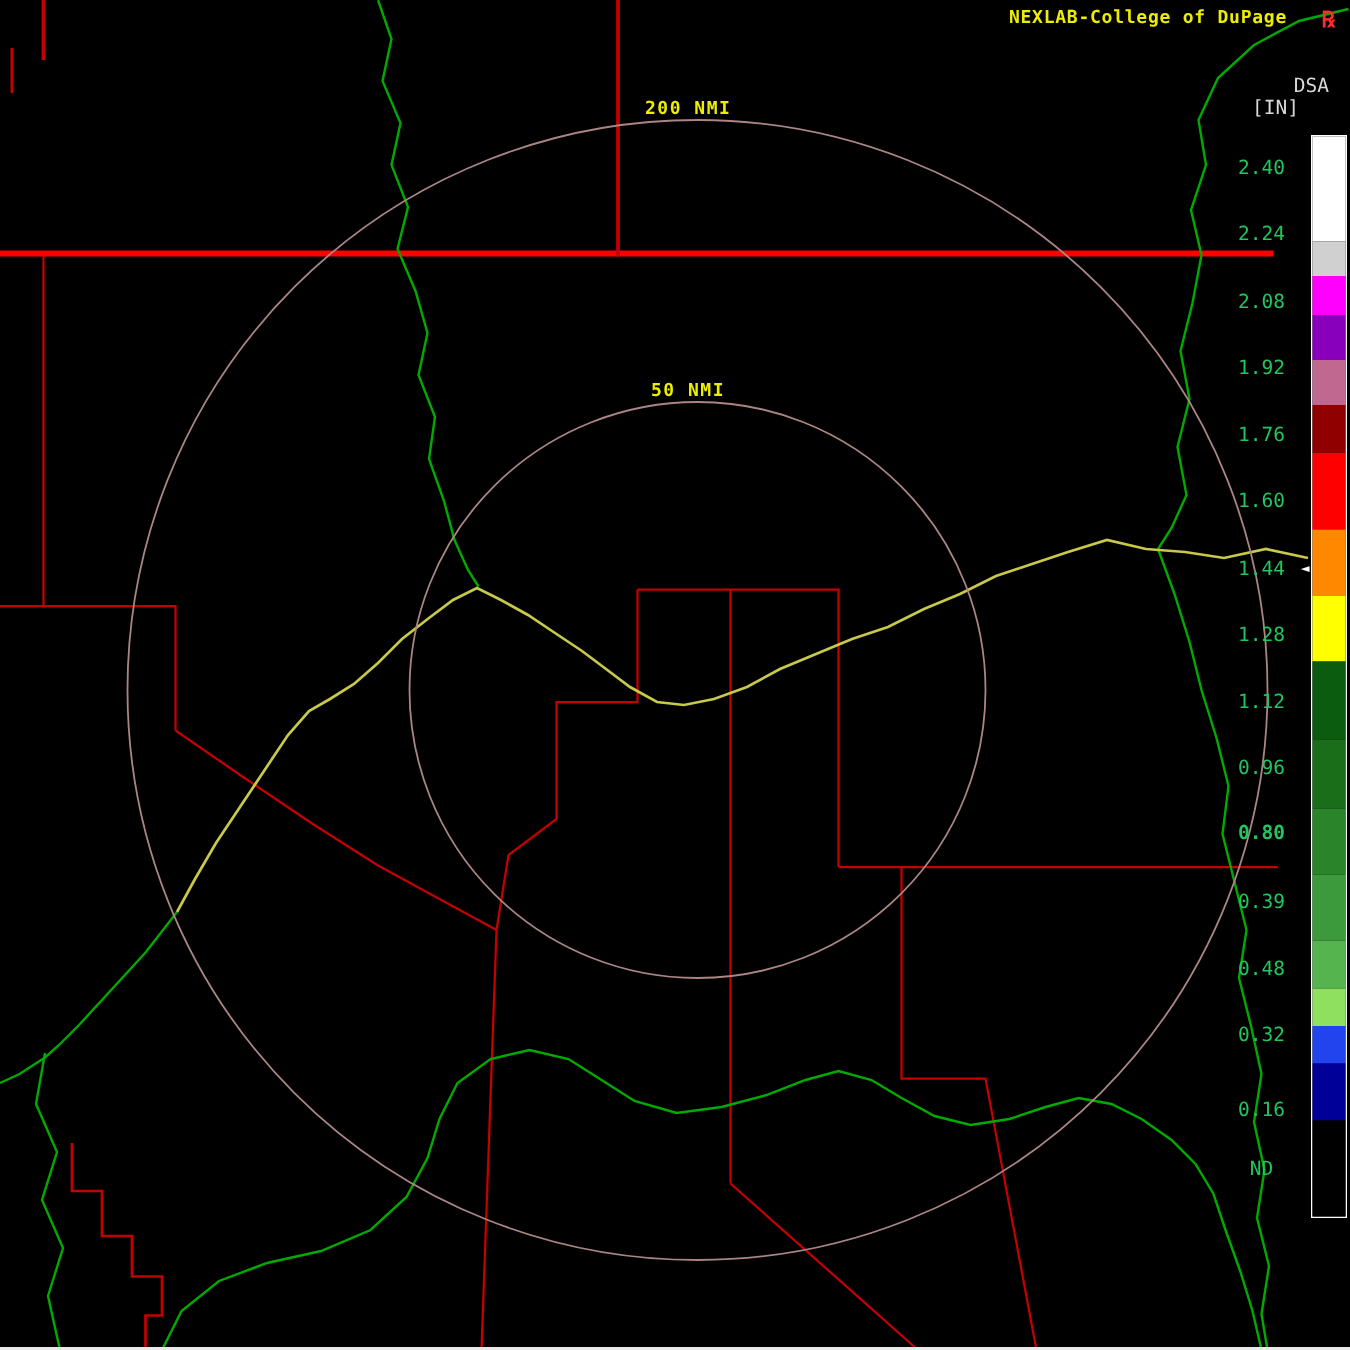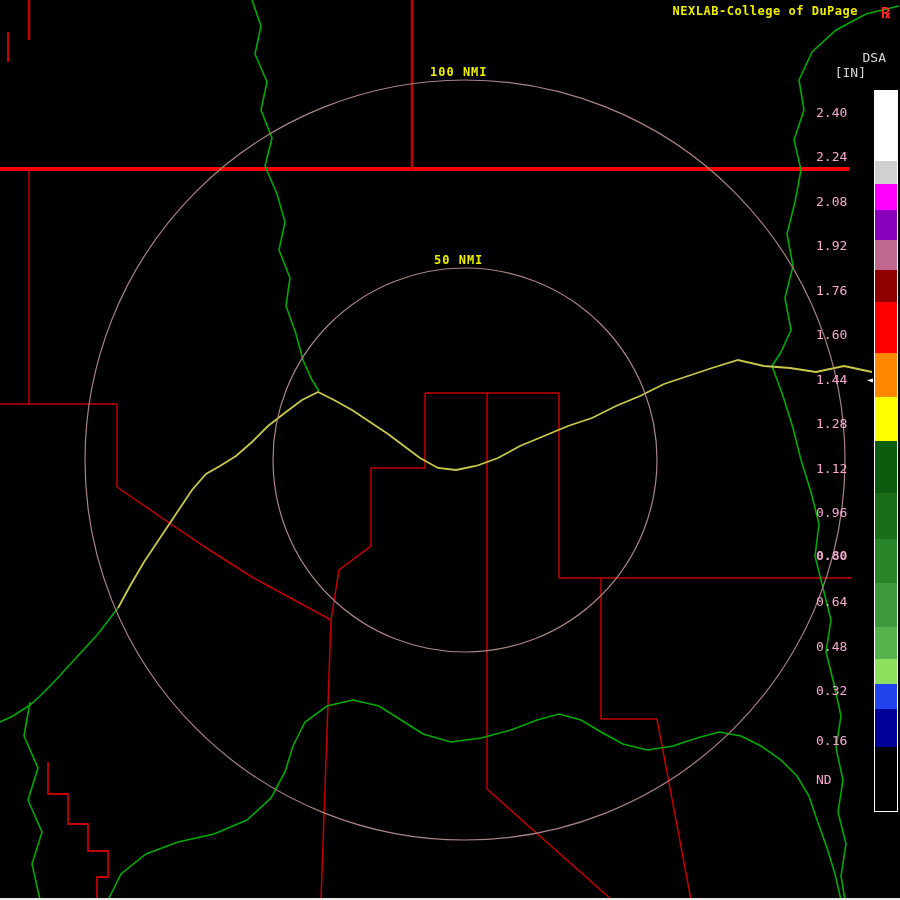--- a/index.html
+++ b/index.html
@@ -8,21 +8,21 @@
   .stage svg{position:absolute;left:0;top:0;}
   .ringlab{position:absolute;background:#000;color:#eded00;font:bold 12px "DejaVu Sans Mono",monospace;
            padding:0 3px;letter-spacing:1px;white-space:nowrap;}
   .brand{position:absolute;top:4px;right:42px;color:#eded00;font:bold 12px "DejaVu Sans Mono",monospace;
          letter-spacing:.5px;white-space:nowrap;}
   .logo{position:absolute;top:2px;right:10px;color:#ff2a2a;font:bold 15px "DejaVu Sans Mono",monospace;}
   .prodname{position:absolute;top:50px;right:14px;color:#d8d8d8;font:13px "DejaVu Sans Mono",monospace;}
   .produnits{position:absolute;top:65px;right:34px;color:#d8d8d8;font:13px "DejaVu Sans Mono",monospace;text-align:center;}
   .colorbar{position:absolute;left:874px;top:90px;width:22px;height:720px;border:1px solid #ffffff;background:#000;}
   .colorbar .seg{width:100%;}
-  .scalelab{position:absolute;right:34px;width:50px;text-align:left;color:#f9a8d4;
+  .scalelab{position:absolute;right:34px;width:50px;text-align:center;color:#22c55e;
             font:13px "DejaVu Sans Mono",monospace;}
   .scalemark{position:absolute;right:27px;color:#ffffff;font:10px "DejaVu Sans Mono",monospace;}
   .title{position:absolute;left:0;width:850px;bottom:5px;text-align:center;color:#bdbdbd;background:#000;
          font:bold 13px "DejaVu Sans Mono",monospace;letter-spacing:3px;padding:2px 0;white-space:nowrap;}
   .bottomline{position:absolute;left:0;bottom:0;width:900px;height:2px;background:#eaeaea;}
 </style>
 </head>
 <body>
 
 <div class="stage">
@@ -47,21 +47,21 @@
       <polyline points="899,6 866,14 836,30 812,52 799,80 804,110 794,140 801,170 795,202 787,234 793,266 785,298 791,330 781,352 772,366" fill="none" stroke="#00aa00" stroke-width="1.6"></polyline>
       <polyline points="772,366 783,396 793,428 801,460 811,492 819,524 815,556 823,588 831,620 826,652 834,684 841,716 836,748 843,780 838,812 846,844 841,876 845,900" fill="none" stroke="#00aa00" stroke-width="1.6"></polyline>
       <polyline points="30,702 24,736 38,768 28,800 42,832 32,864 40,900" fill="none" stroke="#00aa00" stroke-width="1.6"></polyline>
       <polyline points="108,900 121,874 146,854 178,842 214,834 247,820 271,798 285,772 293,746 305,722 327,706 353,700 379,706 401,720 423,734 451,742 481,738 511,730 537,720 559,714 581,720 601,732 623,744 647,750 673,746 697,738 719,732 741,736 761,746 781,760 797,776 809,796 817,820 827,848 835,874 841,900" fill="none" stroke="#00aa00" stroke-width="1.6"></polyline>
       <polyline points="118,608 97,635 75,659 53,683 39,697 30,705 13,716 0,722" fill="none" stroke="#00aa00" stroke-width="1.6"></polyline>
       <polyline points="872,372 844,366 816,372 790,368 764,366 738,360 712,368 688,376 664,384 640,396 616,406 592,418 568,426 544,436 520,446 498,458 476,466 456,470 438,468 420,458 404,446 388,434 370,422 352,410 334,400 318,392 302,400 286,412 268,426 252,442 236,456 220,466 206,474 192,490 176,514 160,538 144,562 130,586 118,608" fill="none" stroke="#c8c84a" stroke-width="1.8"></polyline>
       <circle cx="465" cy="460" r="192" fill="none" stroke="#ab8585" stroke-width="1.2"></circle>
       <circle cx="465" cy="460" r="380" fill="none" stroke="#ab8585" stroke-width="1.2"></circle>
     </svg>
 
-  <div class="ringlab" style="left: 427px; top: 65px;">100 NMI</div>
+  <div class="ringlab" style="left: 427px; top: 65px;">200 NMI</div>
   <div class="ringlab" style="left: 431px; top: 253px;">50 NMI</div>
 
   <div class="brand">NEXLAB-College of DuPage</div>
   <div class="logo">℞</div>
 
   <div class="prodname">DSA</div>
   <div class="produnits">[IN]</div>
 
   <div class="colorbar">
       <div class="seg" style="height: 70px; background: rgb(255, 255, 255);"></div>
@@ -88,21 +88,21 @@
       <div class="scalelab" style="top: 149.467px;">2.24</div>
       <div class="scalelab" style="top: 193.933px;">2.08</div>
       <div class="scalelab" style="top: 238.4px;">1.92</div>
       <div class="scalelab" style="top: 282.867px;">1.76</div>
       <div class="scalelab" style="top: 327.333px;">1.60</div>
       <div class="scalelab" style="top: 371.8px;">1.44</div>
       <div class="scalelab" style="top: 416.267px;">1.28</div>
       <div class="scalelab" style="top: 460.733px;">1.12</div>
       <div class="scalelab" style="top: 505.2px;">0.96</div>
       <div class="scalelab" style="top: 548px; font-weight: bold;">0.80</div>
-      <div class="scalelab" style="top: 594.133px;">0.64</div>
+      <div class="scalelab" style="top: 594.133px;">0.39</div>
       <div class="scalelab" style="top: 638.6px;">0.48</div>
       <div class="scalelab" style="top: 683.067px;">0.32</div>
       <div class="scalelab" style="top: 733px;">0.16</div>
       <div class="scalelab" style="top: 772px;">ND</div>
       <div class="scalemark" style="top: 373.8px;">◄</div>
     </div>
 
   <div class="bottomline"></div>
 
 </div>

